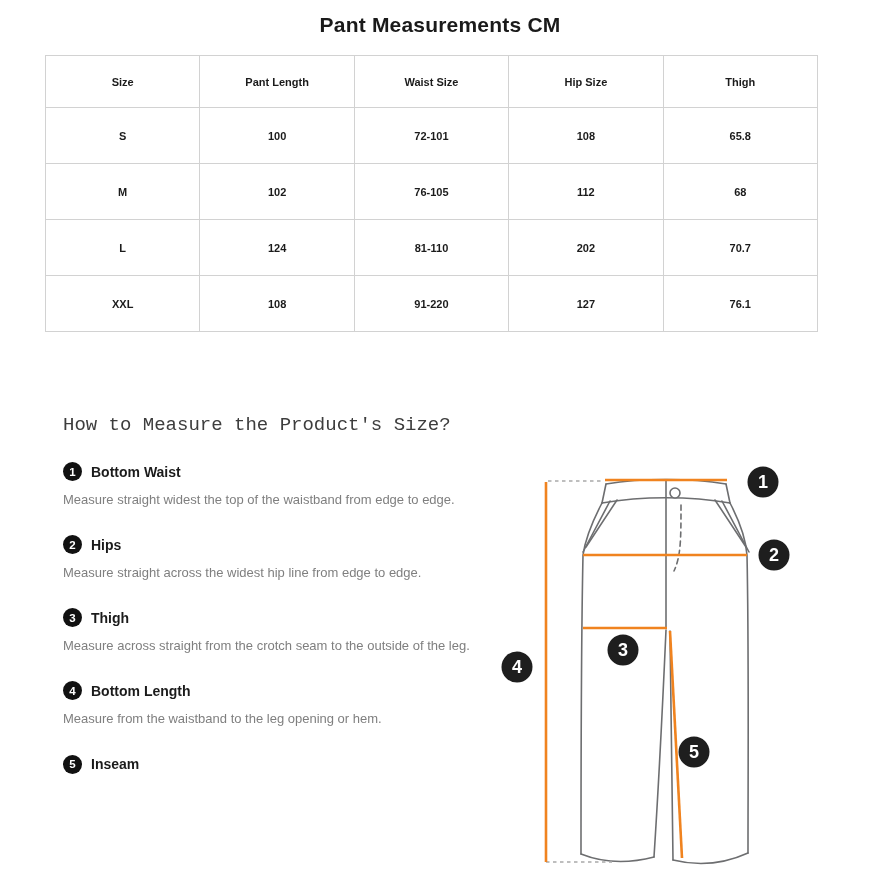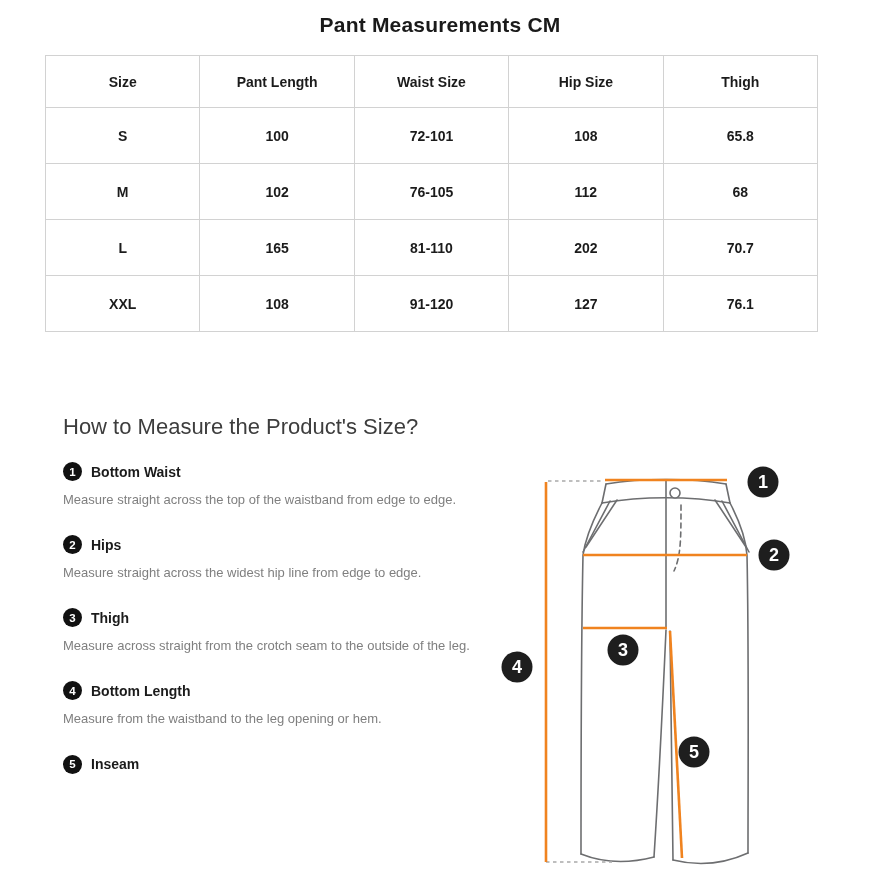--- a/index.html
+++ b/index.html
@@ -23,34 +23,35 @@
     position: absolute;
     left: 45px; top: 55px;
     width: 773px;
     border-collapse: collapse;
     table-layout: fixed;
   }
   table.size-table th, table.size-table td {
     border: 1px solid #d2d2d2;
     text-align: center;
     vertical-align: middle;
-    font-size: 14px;
+    font-size: 11px;
     font-weight: bold;
     color: #1b1b1b;
     background: #ffffff;
   }
   table.size-table th { height: 52px; }
   table.size-table td { height: 56px; }
 
   .howto-heading {
     position: absolute;
     left: 63px; top: 414px;
-    font-size: 22px;
+    font-size: 19px;
     font-weight: normal;
     color: #3d3d3d;
+    font-family: Liberation Mono, monospace;
   }
   .steps {
     position: absolute;
     left: 63px; top: 462px;
     width: 434px;
   }
   .step-label {
     display: flex;
     align-items: center;
     gap: 9px;
@@ -119,44 +120,44 @@
     </tr>
     <tr>
       <td>M</td>
       <td>102</td>
       <td>76-105</td>
       <td>112</td>
       <td>68</td>
     </tr>
     <tr>
       <td>L</td>
-      <td>165</td>
+      <td>124</td>
       <td>81-110</td>
       <td>202</td>
       <td>70.7</td>
     </tr>
     <tr>
       <td>XXL</td>
       <td>108</td>
-      <td>91-120</td>
+      <td>91-220</td>
       <td>127</td>
       <td>76.1</td>
     </tr>
   </tbody>
 </table>
 
 <div class="howto-heading">How to Measure the Product's Size?</div>
 
 <div class="steps">
   <div class="step">
     <div class="step-label">
       <span class="step-num">1</span>
       <span class="step-title">Bottom Waist</span>
     </div>
-    <div class="step-desc">Measure straight across the top of the waistband from edge to edge.</div>
+    <div class="step-desc">Measure straight widest the top of the waistband from edge to edge.</div>
   </div>
   <div class="step">
     <div class="step-label">
       <span class="step-num">2</span>
       <span class="step-title">Hips</span>
     </div>
     <div class="step-desc">Measure straight across the widest hip line from edge to edge.</div>
   </div>
   <div class="step">
     <div class="step-label">

